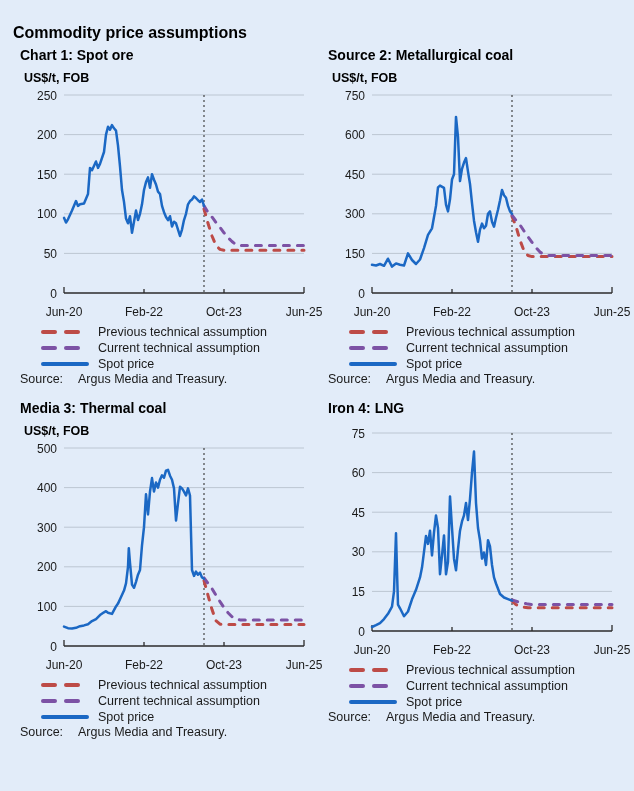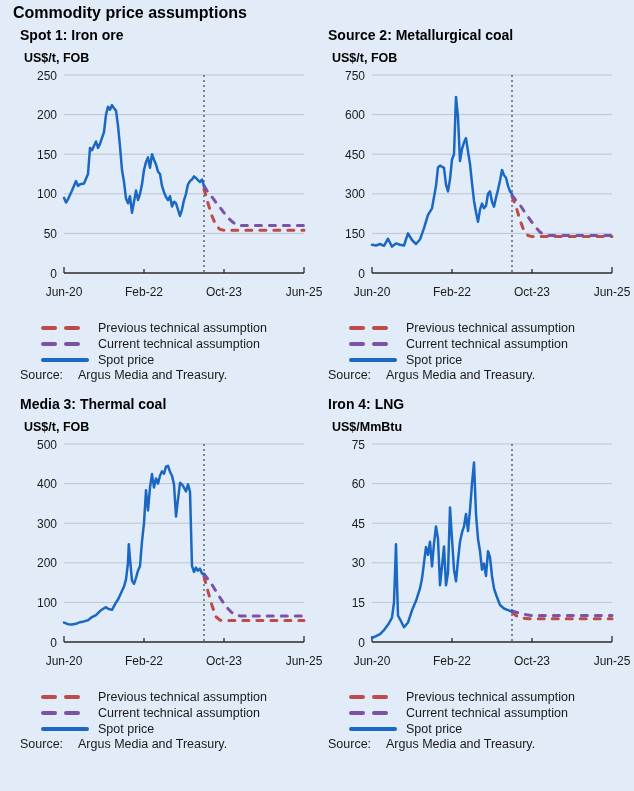--- a/index.html
+++ b/index.html
@@ -6,49 +6,49 @@
     --bg:#e2ecf9; --grid:#bcc6d2; --axis:#2b2b2b; --vline:#333333; --text:#1a1a1a;
     --spot:#1b68c4; --previous:#bd4b47; --current:#7c52a5;
   }
   *{box-sizing:border-box;}
   html,body{margin:0;padding:0;}
   body{
     width:634px;height:791px;background:var(--bg);
     font-family:"Liberation Sans",sans-serif;color:var(--text);
     overflow:hidden;
   }
-  .page{padding:2px 6px 0 13px;}
+  .page{padding:22px 6px 0 13px;}
   .page-title{font-size:16px;font-weight:bold;color:#000;margin:2px 0 3px 0;}
   .grid{display:grid;grid-template-columns:308px 307px;}
   .card{padding-left:7px;margin-bottom:12px;}
   .chart-title{font-size:14px;font-weight:bold;color:#000;margin:2px 0 8px 0;}
   .unit{font-size:12.5px;font-weight:bold;color:#000;margin-left:4px;margin-bottom:1px;}
   svg.plot{display:block;overflow:visible;}
   svg.plot text{font-family:"Liberation Sans",sans-serif;}
-  .legend{margin:16px 0 0 21px;padding:0;list-style:none;}
+  .legend{margin:0 0 0 21px;padding:0;list-style:none;}
   .legend li{display:flex;align-items:center;height:16px;font-size:12.5px;}
   .swatch{width:48px;margin-right:9px;display:flex;align-items:center;gap:7px;flex:none;}
   .swatch .dash{width:16px;height:4px;border-radius:2px;flex:none;}
   .swatch .solid{width:48px;height:4px;border-radius:2px;flex:none;}
   .dash.prev,.solid.prev{background:var(--previous);}
   .dash.curr,.solid.curr{background:var(--current);}
   .solid.spot{background:var(--spot);}
   .source{display:flex;font-size:12.5px;}
   .source .lbl{width:58px;flex:none;}
 </style>
 </head>
 <body>
 
 <div class="page">
   <div class="page-title">Commodity price assumptions</div>
 
   <div class="grid">
 
     <section class="card">
-      <h2 class="chart-title">Spot 1: Iron ore</h2>
+      <h2 class="chart-title">Chart 1: Spot ore</h2>
       <div class="unit">US$/t, FOB</div>
       <svg class="plot" width="292" height="238" viewBox="0 0 292 238">
           <text x="37" y="211.5" text-anchor="end" font-size="12" fill="#1a1a1a">0</text>
           <line x1="44" y1="167.4" x2="284" y2="167.4" stroke="#bcc6d2" stroke-width="1"></line>
           <text x="37" y="171.9" text-anchor="end" font-size="12" fill="#1a1a1a">50</text>
           <line x1="44" y1="127.8" x2="284" y2="127.8" stroke="#bcc6d2" stroke-width="1"></line>
           <text x="37" y="132.3" text-anchor="end" font-size="12" fill="#1a1a1a">100</text>
           <line x1="44" y1="88.2" x2="284" y2="88.2" stroke="#bcc6d2" stroke-width="1"></line>
           <text x="37" y="92.7" text-anchor="end" font-size="12" fill="#1a1a1a">150</text>
           <line x1="44" y1="48.599999999999994" x2="284" y2="48.599999999999994" stroke="#bcc6d2" stroke-width="1"></line>
@@ -206,21 +206,20 @@
         </li>
       </ul>
       <div class="source">
         <span class="lbl">Source:</span>
         <span>Argus Media and Treasury.</span>
       </div>
     </section>
 
     <section class="card">
       <h2 class="chart-title">Iron 4: LNG</h2>
-      <div class="unit">US$/MmBtu</div>
       <svg class="plot" width="292" height="238" viewBox="0 0 292 238">
           <text x="37" y="211.5" text-anchor="end" font-size="12" fill="#1a1a1a">0</text>
           <line x1="44" y1="167.4" x2="284" y2="167.4" stroke="#bcc6d2" stroke-width="1"></line>
           <text x="37" y="171.9" text-anchor="end" font-size="12" fill="#1a1a1a">15</text>
           <line x1="44" y1="127.8" x2="284" y2="127.8" stroke="#bcc6d2" stroke-width="1"></line>
           <text x="37" y="132.3" text-anchor="end" font-size="12" fill="#1a1a1a">30</text>
           <line x1="44" y1="88.2" x2="284" y2="88.2" stroke="#bcc6d2" stroke-width="1"></line>
           <text x="37" y="92.7" text-anchor="end" font-size="12" fill="#1a1a1a">45</text>
           <line x1="44" y1="48.599999999999994" x2="284" y2="48.599999999999994" stroke="#bcc6d2" stroke-width="1"></line>
           <text x="37" y="53.099999999999994" text-anchor="end" font-size="12" fill="#1a1a1a">60</text>

